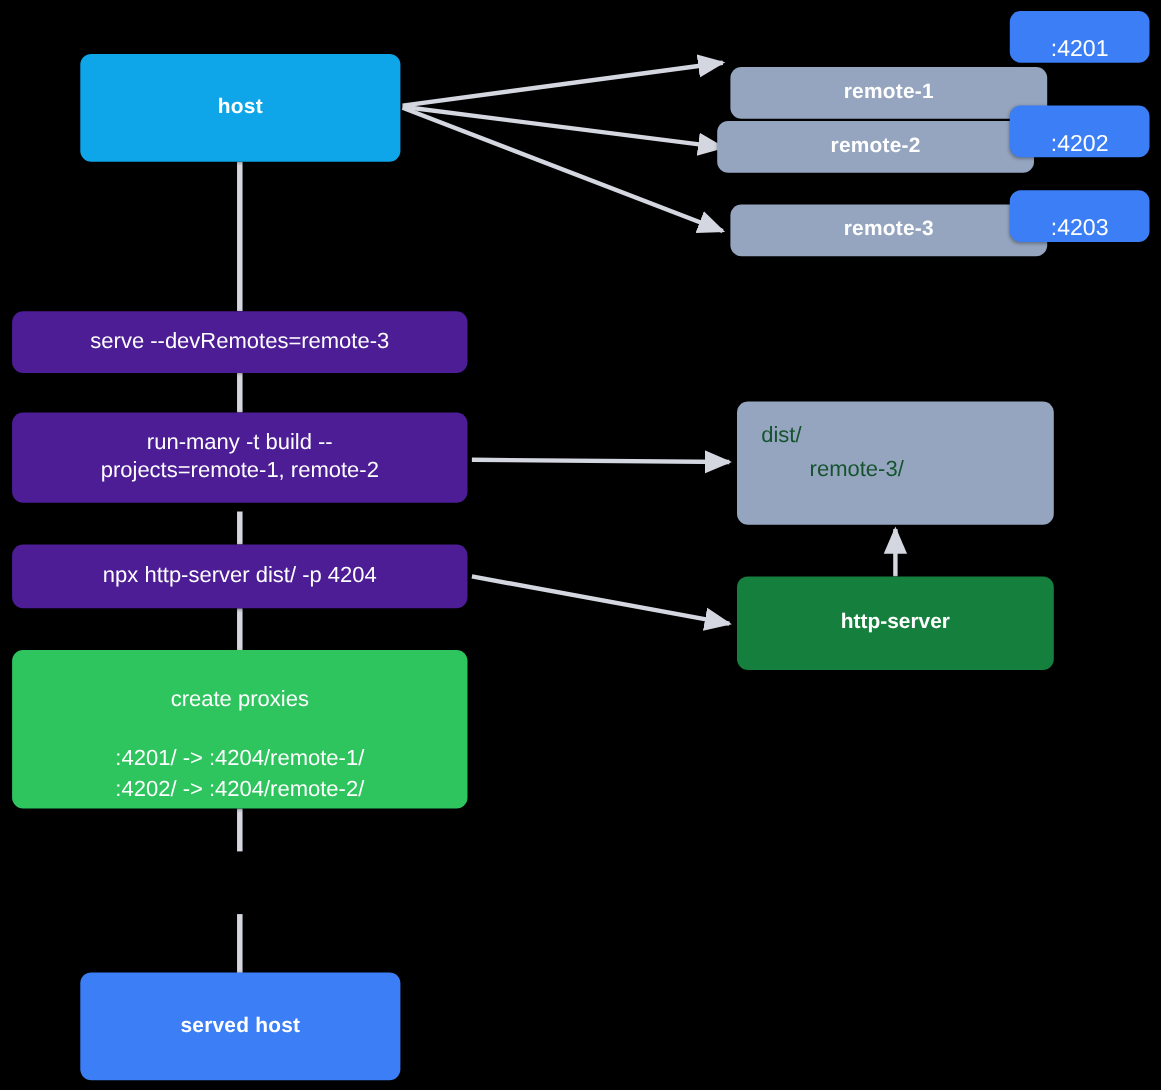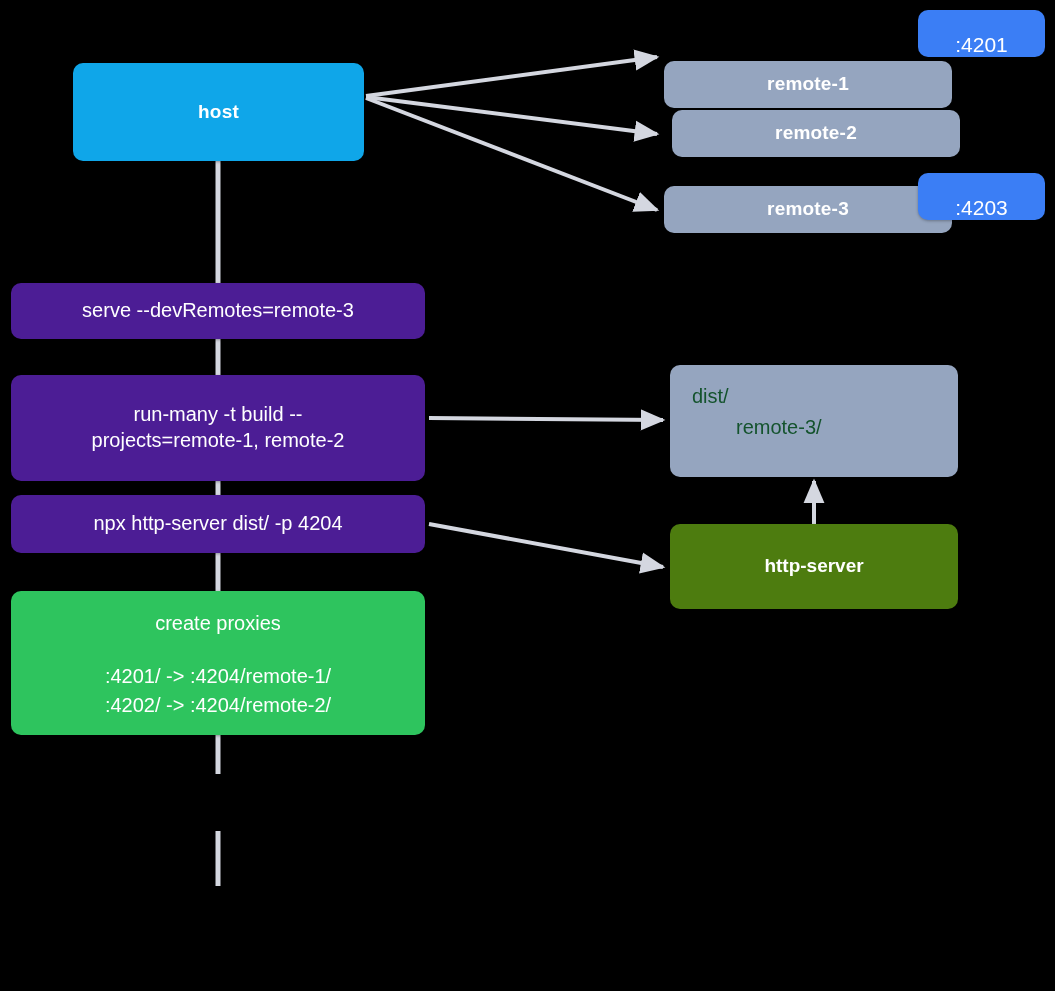--- a/index.html
+++ b/index.html
@@ -50,21 +50,21 @@
     font-size: 19px;
     letter-spacing: 0.2px;
   }
   .node.remote-node {
     background: #95a5bf;
     font-weight: bold;
     font-size: 19px;
     letter-spacing: 0.2px;
   }
   .node.gray-node {
-    background: #4d7c0f;
+    background: #15803d;
     font-weight: bold;
     font-size: 19px;
   }
   .node.cmd-node {
     background: #4c1d95;
     font-weight: normal;
     font-size: 20px;
   }
   .badge {
     position: absolute;
@@ -97,21 +97,21 @@
     position: absolute;
     box-sizing: border-box;
     border-radius: 10px;
     background: #2ec45e;
     color: #ffffff;
     font-size: 20px;
     display: flex;
     flex-direction: column;
     align-items: center;
     justify-content: flex-start;
-    padding-top: 19px;
+    padding-top: 32px;
     box-shadow: 0 1px 3px rgba(0,0,0,0.35);
   }
   .proxy-title { line-height: 1.3; }
   .proxy-spacer { height: 26px; }
   .proxy-map { line-height: 1.45; text-align: center; }
 </style>
 </head>
 <body>
 
 <div id="canvas">
@@ -134,63 +134,69 @@
     <line x1="218" y1="735" x2="218" y2="774" stroke="#d4d7e0" stroke-width="5"></line>
     <line x1="218" y1="831" x2="218" y2="886" stroke="#d4d7e0" stroke-width="5"></line>
 
     <line x1="429" y1="418" x2="663" y2="420" stroke="#d4d7e0" stroke-width="4" marker-end="url(#arrowhead)"></line>
 
     <line x1="429" y1="524" x2="663" y2="567" stroke="#d4d7e0" stroke-width="4" marker-end="url(#arrowhead)"></line>
 
     <line x1="814" y1="524" x2="814" y2="481" stroke="#d4d7e0" stroke-width="4" marker-end="url(#arrowhead)"></line>
   </svg>
 
-  <div class="node host-node" style="left:73px; top:49px; width:291px; height:98px;margin-top:14px;">
+  <div class="node host-node" style="left:73px; top:49px; width:291px; height:98px;">
     <span>host</span>
   </div>
 
   <div class="node remote-node" style="left:664px; top:33px; width:288px; height:47px;margin-top:28px;">
     <span>remote-1</span>
   </div>
   <div class="badge" style="left:918px; top:10px; width:127px; height:47px;">
     <span>:4201</span>
   </div>
 
-  <div class="node remote-node" style="left:672px; top:110px; width:288px; height:47px;">
+  <div class="node remote-node" style="left:652px; top:110px; width:288px; height:47px;">
     <span>remote-2</span>
+  </div>
+  <div class="badge" style="left:918px; top:96px; width:127px; height:47px;">
+    <span>:4202</span>
   </div>
 
   <div class="node remote-node" style="left:664px; top:186px; width:288px; height:47px;">
     <span>remote-3</span>
   </div>
   <div class="badge" style="left:918px; top:173px; width:127px; height:47px;">
     <span>:4203</span>
   </div>
 
   <div class="node cmd-node" style="left:11px; top:283px; width:414px; height:56px;">
     <span>serve --devRemotes=remote-3</span>
   </div>
 
-  <div class="node cmd-node" style="left:11px; top:375px; width:414px; height:106px;">
+  <div class="node cmd-node" style="left:11px; top:375px; width:414px; height:82px;">
     <span>run-many -t build --
 projects=remote-1, remote-2</span>
   </div>
 
   <div class="node cmd-node" style="left:11px; top:495px; width:414px; height:58px;">
     <span>npx http-server dist/ -p 4204</span>
   </div>
 
   <div class="proxy-node" style="left:11px; top:591px; width:414px; height:144px;">
     <span class="proxy-title">create proxies</span>
     <span class="proxy-spacer"></span>
     <span class="proxy-map" style="white-space:pre-line;">:4201/ -&gt; :4204/remote-1/
 :4202/ -&gt; :4204/remote-2/</span>
   </div>
 
 
+  <div class="node served-node" style="left:73px; top:884px; width:291px; height:98px;">
+    <span>served host</span>
+  </div>
 
   <div class="dist-node" style="left:670px; top:365px; width:288px; height:112px;">
     <span class="dist-line-1">dist/</span>
     <span class="dist-line-2">remote-3/</span>
   </div>
 
   <div class="node gray-node" style="left:670px; top:524px; width:288px; height:85px;">
     <span>http-server</span>
   </div>
 

